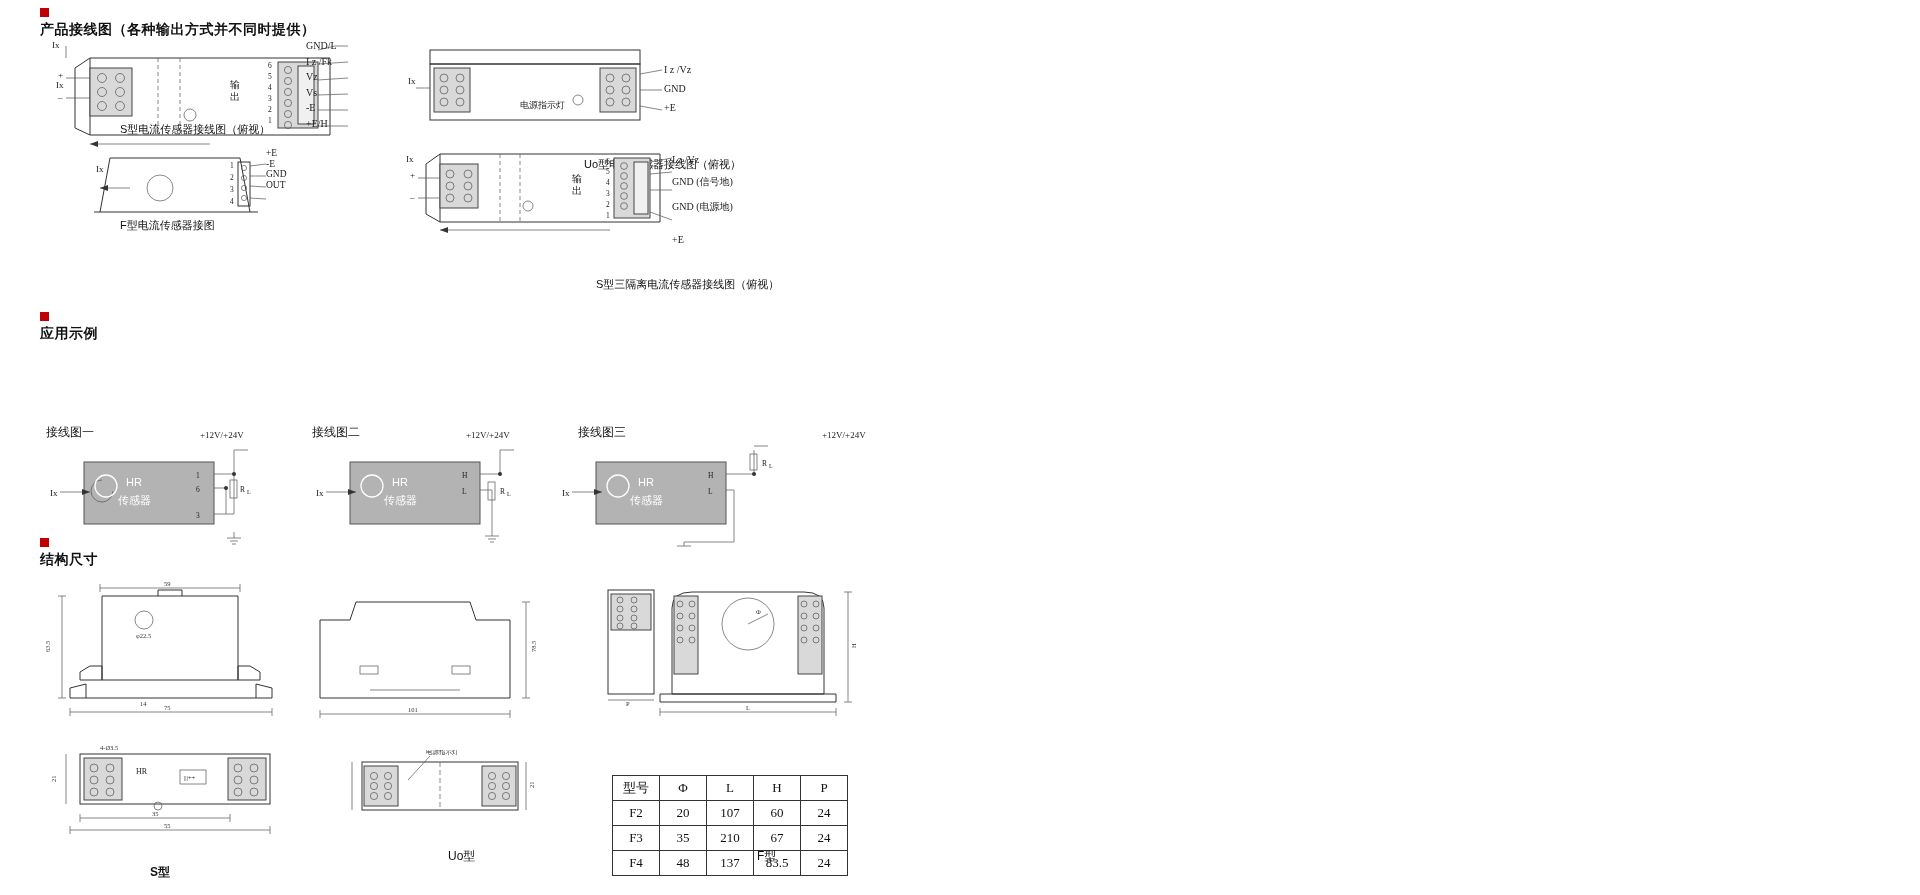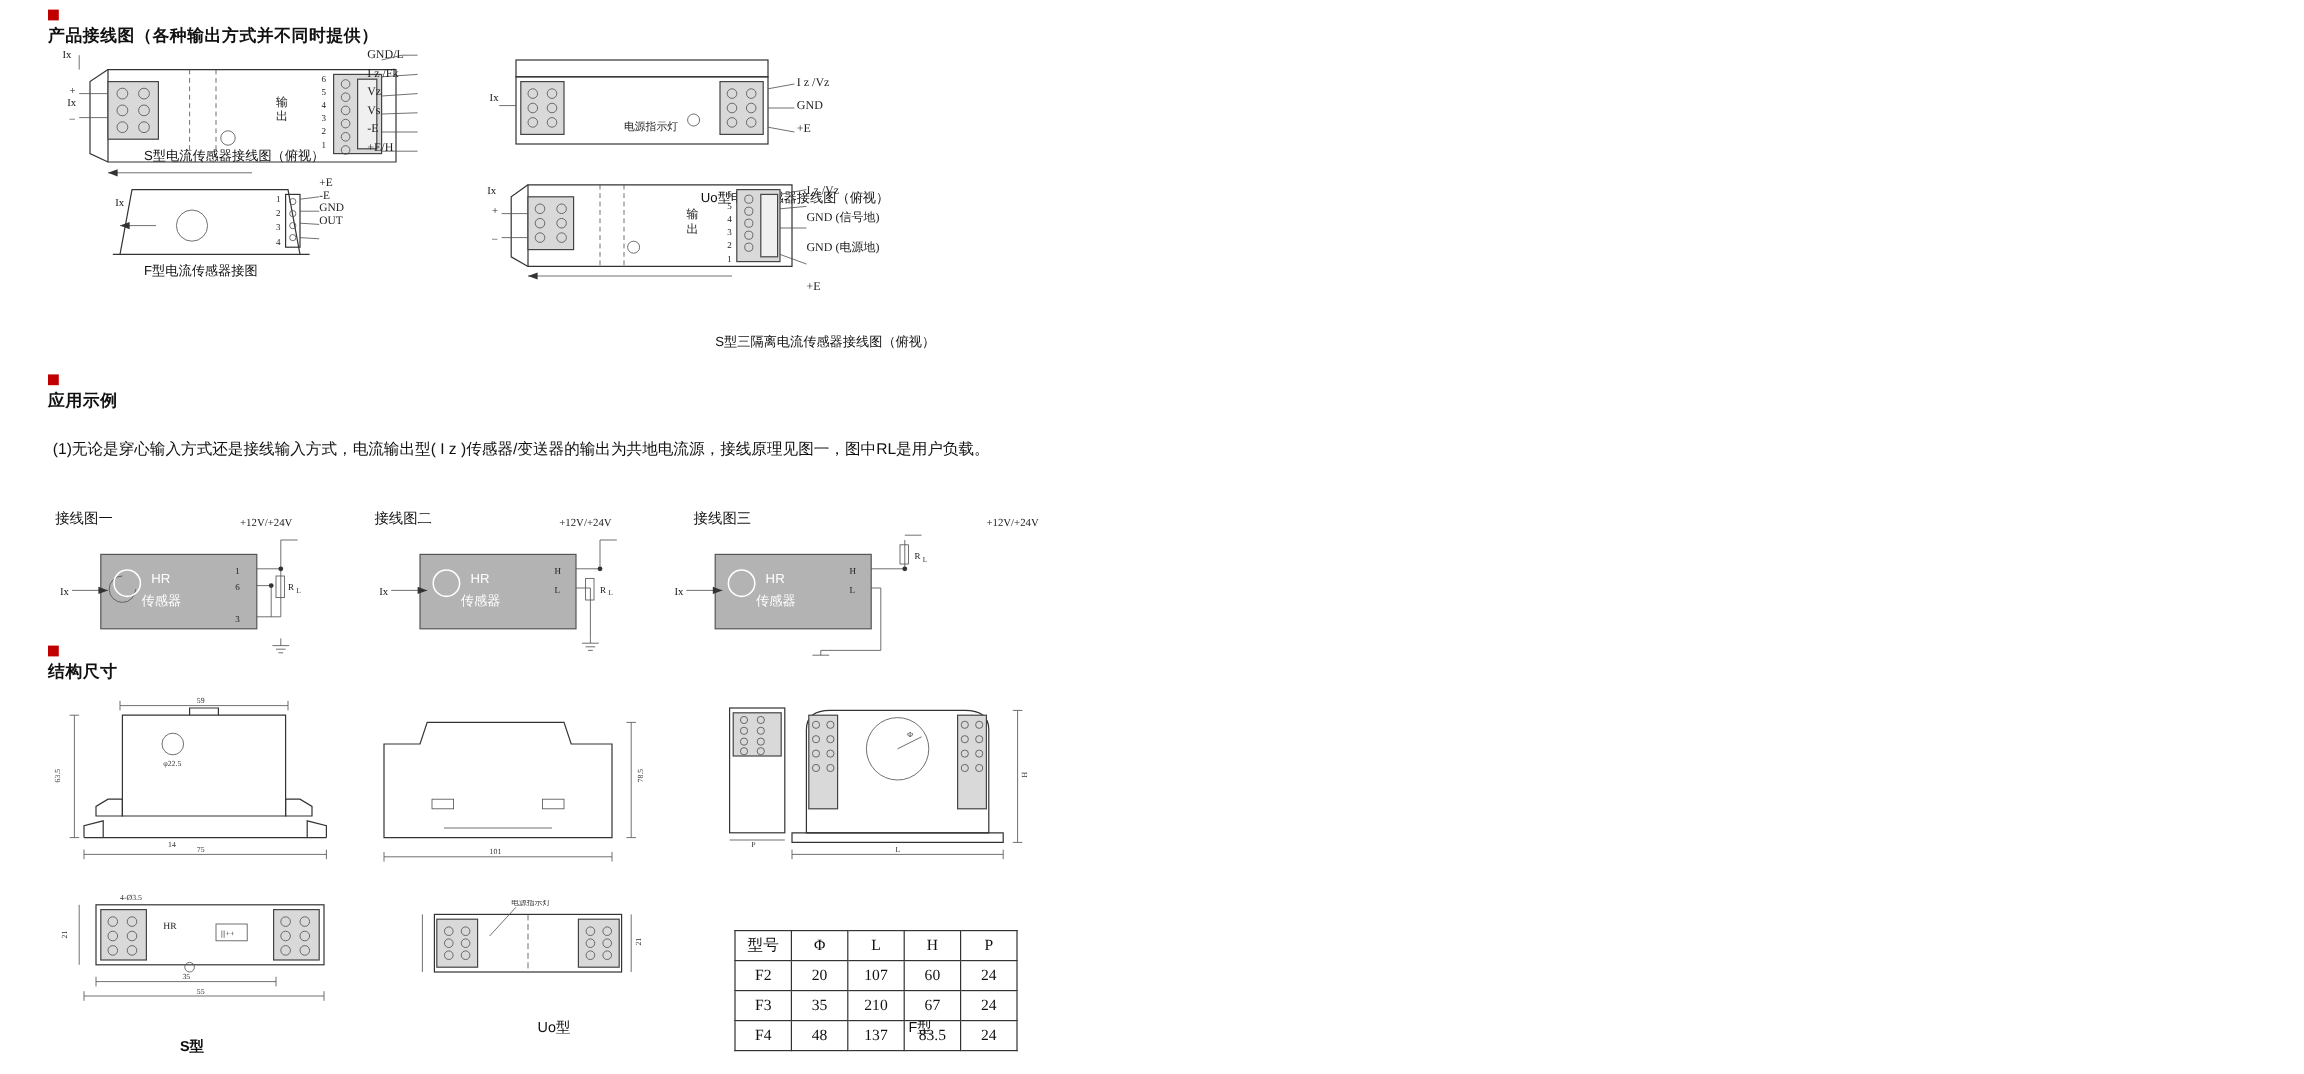--- a/index.html
+++ b/index.html
@@ -231,21 +231,20 @@
   </div>
   <div class="abs" style="left:596px;top:277px;font-size:11px;">S型三隔离电流传感器接线图（俯视）</div>
 
   <div class="abs" style="left:40px;top:312px;">
     <span class="sec-marker"></span>
   </div>
   <div class="abs" style="left:40px;top:322px;">
     <div class="sec-title">应用示例</div>
   </div>
 
-  <div class="abs body-text" style="left:44px;top:364px;width:1500px;">(1)无论是穿心输入方式还是接线输入方式，电流输出型( I z )传感器/变送器的输出为共地电流源，接线原理见图一，图中RL是用户负载。</div>
 
   <div class="abs" style="left:46px;top:424px;font-size:12px;">接线图一</div>
   <div class="abs" style="left:44px;top:436px;">
     <svg width="230" height="110" viewBox="0 0 230 110">
       <rect class="hrbox" x="40" y="26" width="130" height="62"></rect>
       <text class="hrtxt" x="82" y="50">HR</text>
       <text class="hrtxt" x="74" y="68">传感器</text>
       <path class="stk-thin" d="M58 44 a11 11 0 1 0 11 11" stroke="#ffffff"></path>
       <circle cx="62" cy="50" r="11" fill="none" stroke="#ffffff" stroke-width="1.3"></circle>
       <text class="lbl" x="6" y="60">Ix</text>

